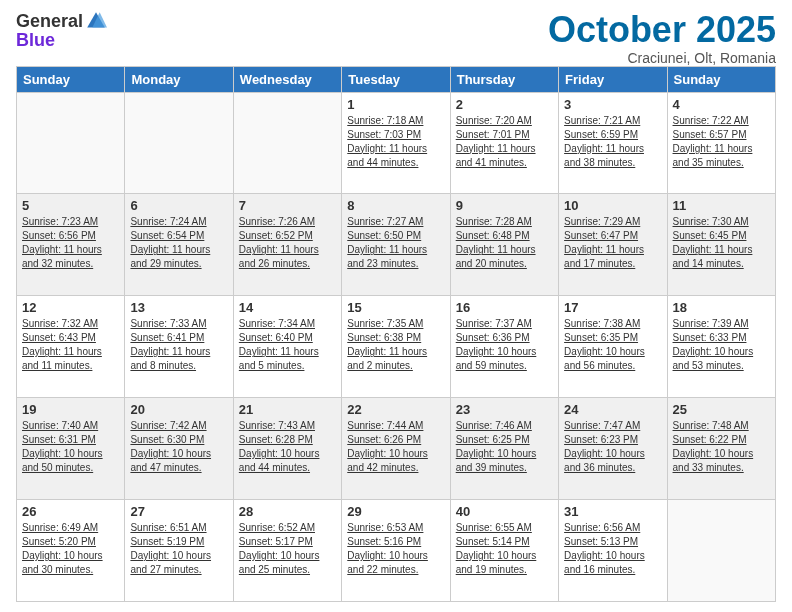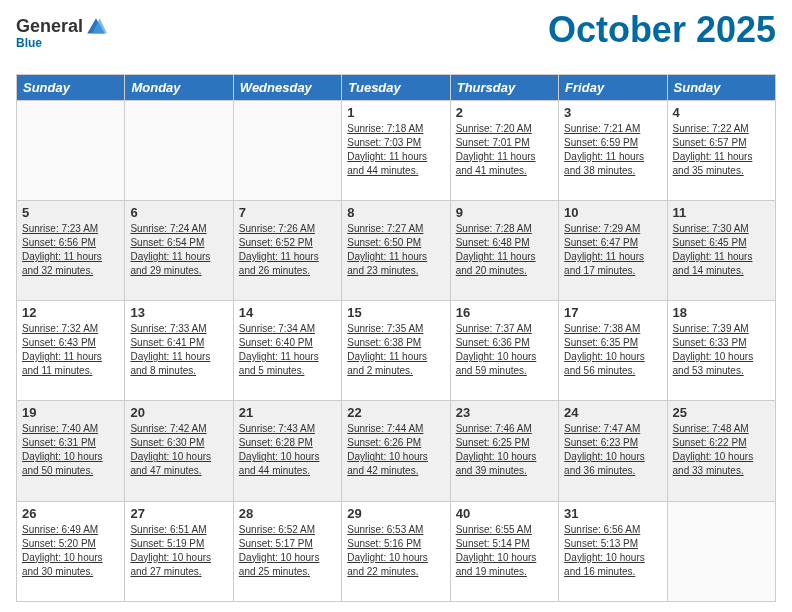--- a/index.html
+++ b/index.html
@@ -14,22 +14,22 @@
       width: 792px;
       height: 612px;
       background: #fff;
       display: flex;
       flex-direction: column;
       padding: 10px 16px 10px 16px;
     }
     .header {
       display: flex;
       justify-content: space-between;
-      align-items: flex-end;
-      margin-bottom: 24px;
+      align-items: flex-start;
+      margin-bottom: 0;
     }
     .logo-area {
       display: flex;
       flex-direction: column;
       align-items: flex-start;
     }
     .logo {
       display: flex;
       align-items: center;
     }
@@ -53,21 +53,20 @@
       width: 100%;
       table-layout: fixed;
     }
     .calendar th {
       background: #2c75be;
       color: #fff;
       text-align: left;
       padding: 5px 6px;
       font-size: 13px;
       border: 1px solid #ccc;
-      font-style: italic;
     }
     .calendar td {
       border: 1px solid #ccc;
       vertical-align: top;
       padding: 4px 5px;
       font-size: 10.5px;
       color: #333;
       background: #fff;
       height: 80px;
     }
@@ -96,24 +95,25 @@
 <div class="page">
   <div class="header">
     <div class="logo-area">
   <div class="logo">
     <span style="font-size:18px;font-weight:bold;color:#333;">General</span>
     <svg width="22" height="22" viewBox="0 0 30 30" style="margin:0 2px;">
       <polygon points="15,3 27,24 3,24" fill="#2c75be"></polygon>
       <polygon points="20,3 30,24 10,24" fill="#4a9de0" opacity="0.7"></polygon>
     </svg>
   </div>
-  <div style="font-size:12px;font-weight:bold;color:#0369a1;margin-top:-2px;">Blue</div>
+  <div style="font-size:18px;font-weight:bold;color:#6d28d9;margin-top:-2px;">Blue</div>
 </div>
     <div class="title-area">
       <div class="month-title">October 2025</div>
+      <div class="location">Craciunei, Olt, Romania</div>
     </div>
   </div>
 
   <table class="calendar">
     <thead>
       <tr>
       <th>Sunday</th>
           <th>Monday</th>
           <th>Wednesday</th>
           <th>Tuesday</th>

